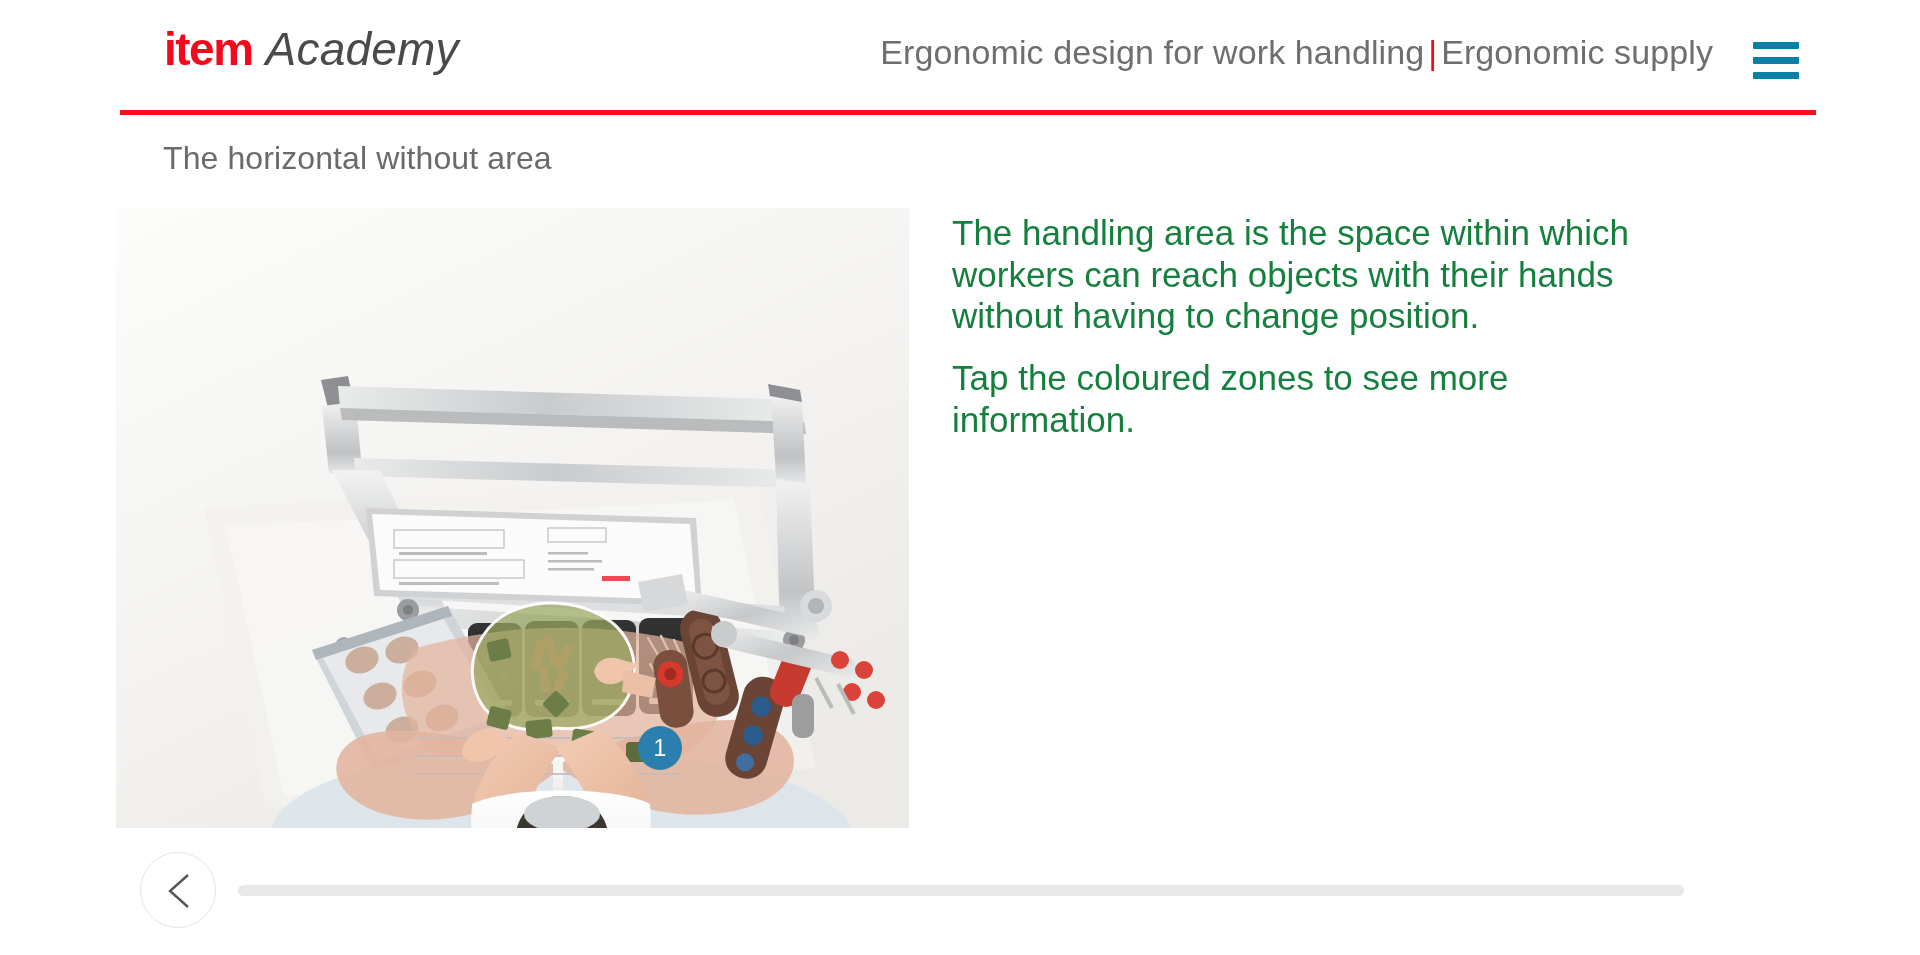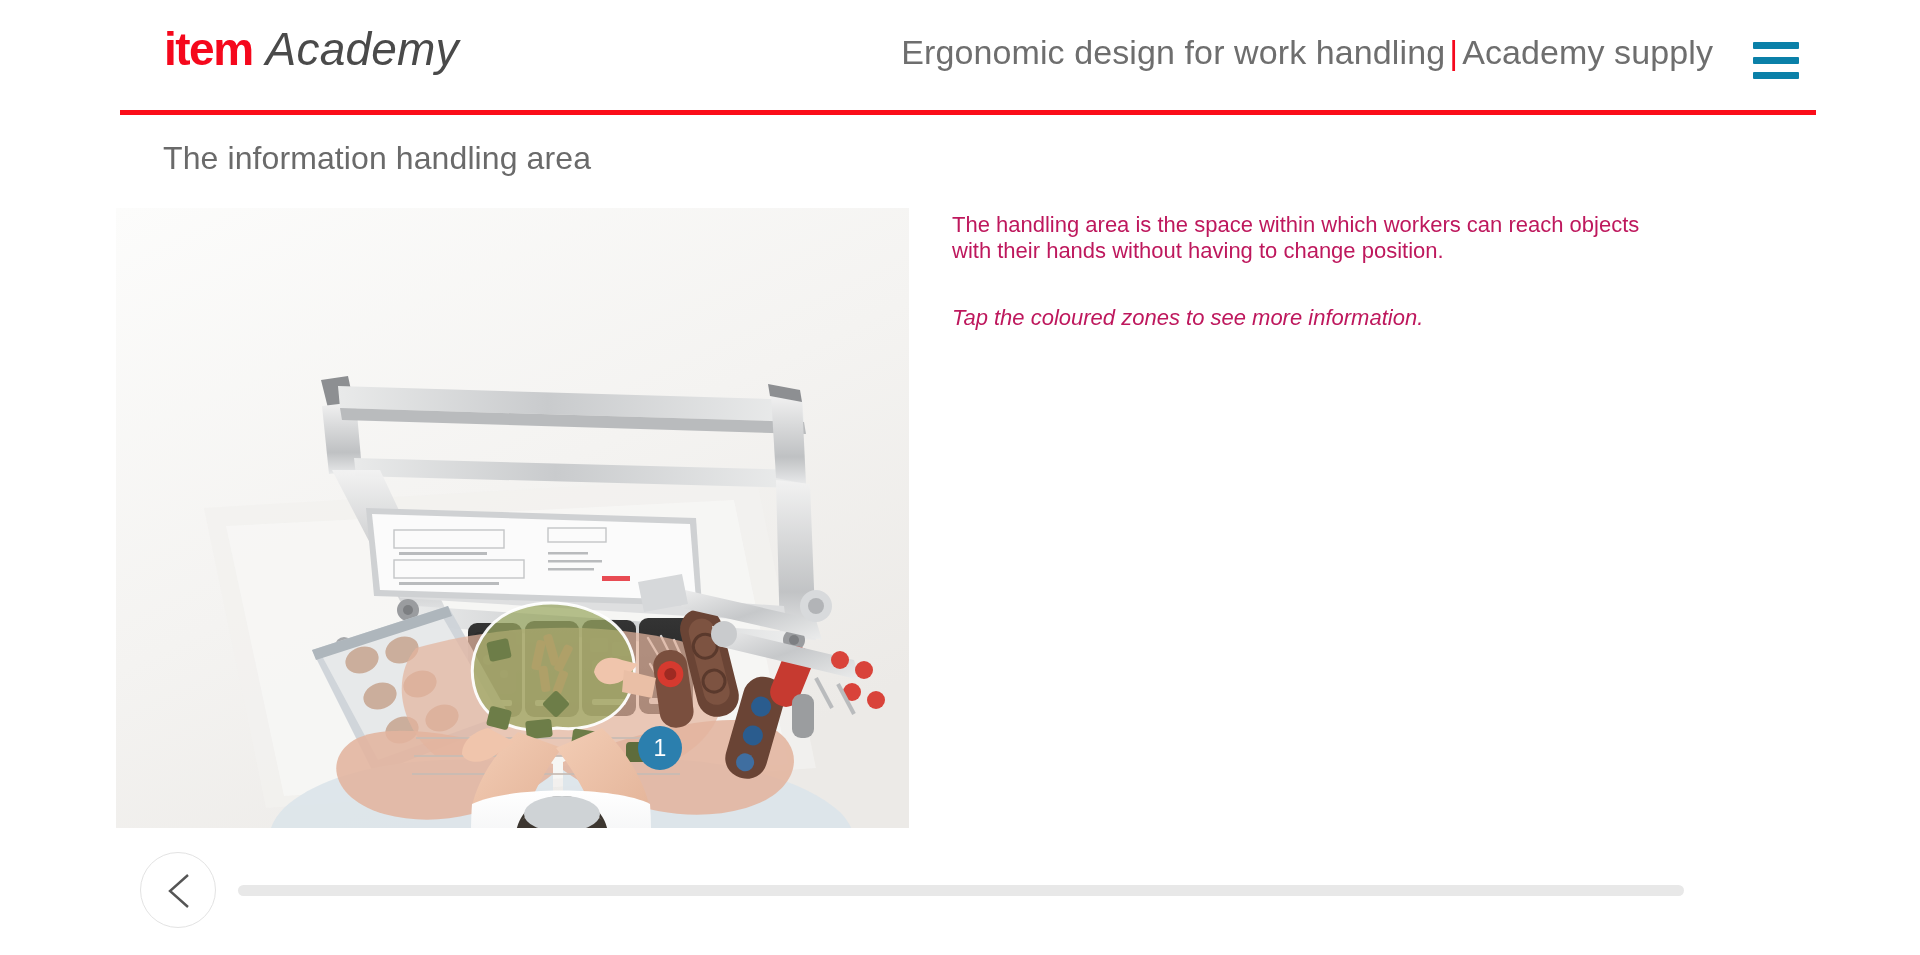--- a/index.html
+++ b/index.html
@@ -114,26 +114,26 @@
   }
   .marker-1 { left: 522px; top: 518px; width: 44px; height: 44px; background: #2b7fae; }
 
   
   .copy {
     position: absolute;
     left: 952px; top: 212px;
     width: 725px;
   }
   .copy p {
-    font-size: 22px;
+    font-size: 35px;
     line-height: 1.19;
-    color: #be185d;
+    color: #15803d;
     font-weight: 400;
   }
-  .copy p + p { margin-top: 41px; font-style: italic; }
+  .copy p + p { margin-top: 20px; }
 
   
   .nav-prev {
     position: absolute;
     left: 140px; top: 852px;
     width: 76px; height: 76px;
     border: 1px solid #e3e3e3;
     border-radius: 50%;
     background: #ffffff;
     cursor: pointer;
@@ -160,33 +160,33 @@
 <body>
 
 <div class="header">
 
   <div class="logo-wrap">
     <span class="logo-item">item</span>
     <span class="logo-academy">Academy</span>
   </div>
 
   <div class="header-title">
-    <span>Ergonomic design for work handling</span><span class="sep">|</span><span>Academy supply</span>
+    <span>Ergonomic design for work handling</span><span class="sep">|</span><span>Ergonomic supply</span>
   </div>
 
   <div class="hamburger">
     <span></span>
     <span></span>
     <span></span>
   </div>
 
   <div class="header-rule"></div>
 </div>
 
-<h1 class="page-title">The information handling area</h1>
+<h1 class="page-title">The horizontal without area</h1>
 
 <div class="media">
   <svg viewBox="0 0 793 620" xmlns="http://www.w3.org/2000/svg">
     <defs>
       <linearGradient id="bg" x1="0" y1="0" x2="0.6" y2="1">
         <stop offset="0%" stop-color="#fcfcfb"></stop>
         <stop offset="55%" stop-color="#f4f3f1"></stop>
         <stop offset="100%" stop-color="#eceae7"></stop>
       </linearGradient>
       <linearGradient id="alu" x1="0" y1="0" x2="0" y2="1">

